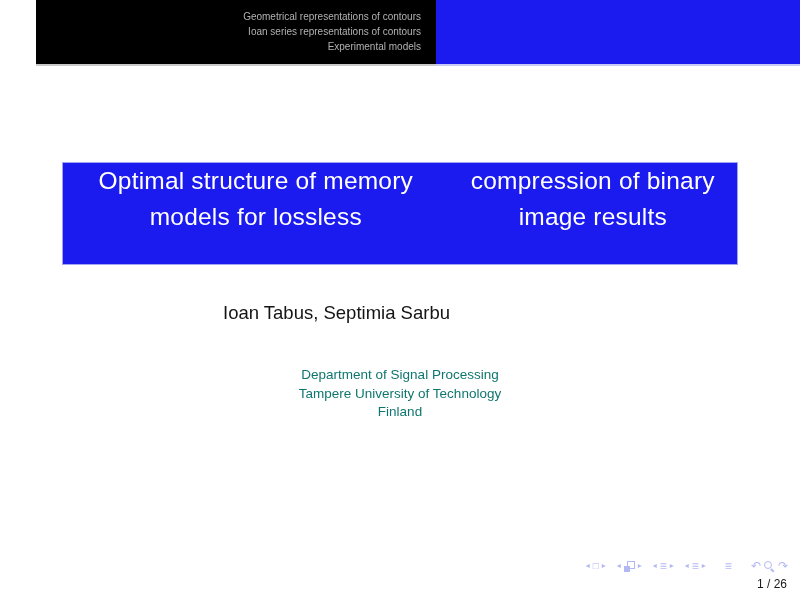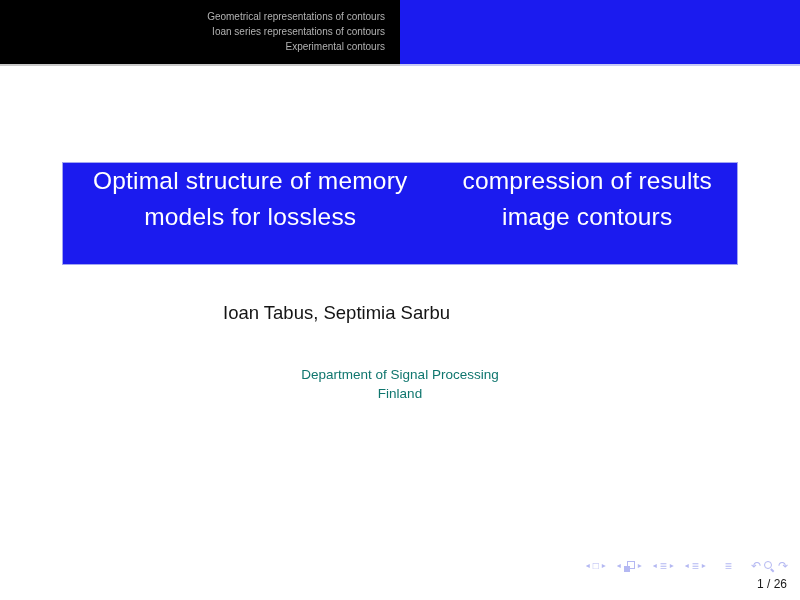--- a/index.html
+++ b/index.html
@@ -9,21 +9,21 @@
     font-family:"Liberation Sans", sans-serif; overflow:hidden;
   }
 
   
   .headline { position:absolute; top:0; left:0; width:800px; height:66px; display:flex; }
   .head-left {
     flex:0 0 400px; background:#000000;
     border-bottom:2px solid #c9c9c9;
     display:flex; flex-direction:column; justify-content:flex-start;
     text-align:right; padding:9px 15px 0 0;
-    font-size:10px; line-height:15px; color:#b2b2b2;
+    font-size:10px; line-height:15px; color:#b2b2b2;margin-left:36px;
   }
   .head-right { flex:1 1 auto; background:#1b1bef; border-bottom:2px solid #c7caf5; }
 
   
   .title-box {
     position:absolute; left:62px; top:162px; width:676px; height:103px;
     background:#1b1bef; border:1px solid #a2a6f2;
     color:#ffffff; display:flex; justify-content:center;
     text-align:center; font-size:24.5px; line-height:36px; letter-spacing:0.2px;
   }
@@ -62,34 +62,35 @@
 </style>
 </head>
 <body>
 
 <div class="slide">
 
   <header class="headline">
     <div class="head-left">
       <span>Geometrical representations of contours</span>
       <span>Ioan series representations of contours</span>
-      <span>Experimental contours</span>
+      <span>Experimental models</span>
     </div>
     <div class="head-right"></div>
   </header>
 
   <div class="title-box">
     <div>Optimal structure of memory models for lossless</div>
-    <div>compression of results image contours</div>
+    <div>compression of binary image results</div>
   </div>
 
   <div class="author">Ioan Tabus, Septimia Sarbu</div>
 
   <div class="institute">
     <div>Department of Signal Processing</div>
+    <div>Tampere University of Technology</div>
     <div>Finland</div>
   </div>
 
   <nav class="navbar">
     <span class="nav-group">
       <span class="tri">◂</span>
       <span class="i-sq">□</span>
       <span class="tri">▸</span>
     </span>
     <span class="nav-group">

